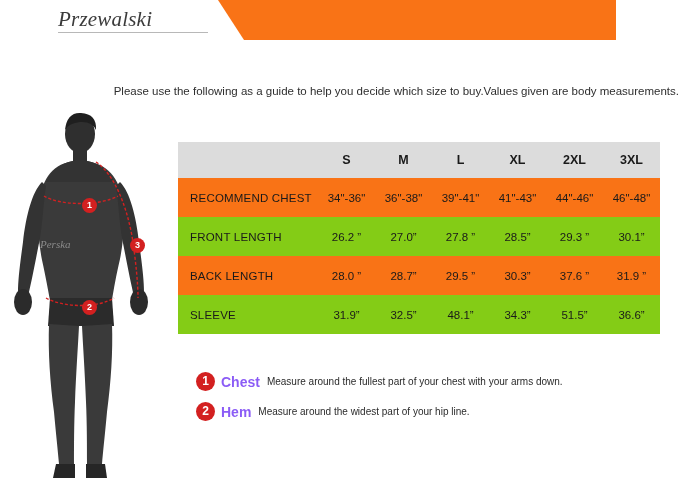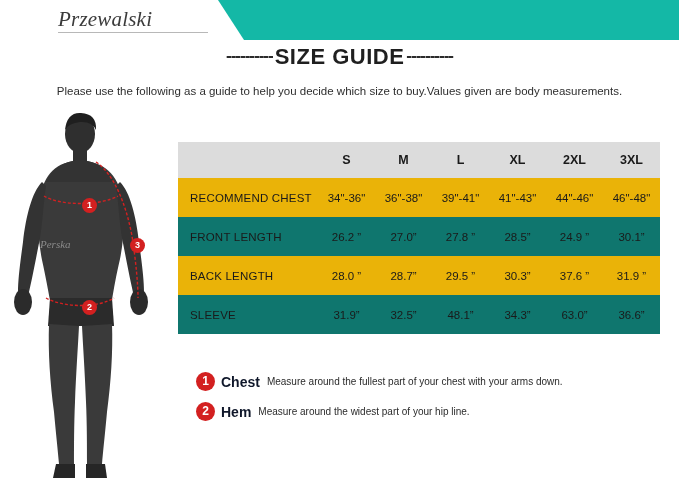--- a/index.html
+++ b/index.html
@@ -18,23 +18,23 @@
     width: 679px;
     height: 500px;
     background: #ffffff;
     overflow: hidden;
   }
 
   
   .topbar {
     position: absolute;
     left: 0; top: 0;
-    width: 679px;
+    width: 616px;
     height: 40px;
-    background: #14b8a6;
+    background: #f97316;
   }
   .brand-tab {
     position: absolute;
     left: 0; top: 0;
     width: 218px;
     height: 40px;
     background: #ffffff;
   }
   .brand-tab:after {
     content: "";
@@ -85,21 +85,21 @@
     color: #1f1f1f;
     letter-spacing: 0.5px;
     margin: 0 2px;
   }
 
   
   .intro {
     position: absolute;
     left: 0; top: 82px;
     width: 679px;
-    text-align: center;
+    text-align: right;
     font-size: 11.5px;
     color: #2e2e2e;
     line-height: 18px;
   }
 
   
   .figure-wrap {
     position: absolute;
     left: 8px; top: 112px;
     width: 180px;
@@ -132,22 +132,22 @@
   table.size-table td.rowhead {
     text-align: left;
     padding-left: 12px;
     letter-spacing: 0.2px;
   }
   table.size-table thead th {
     font-weight: bold;
     font-size: 12.5px;
     height: 36px;
   }
-  tr.shade td, tr.shade th { background: #0f766e; }
-  tr.plain td, tr.plain th { background: #eab308; }
+  tr.shade td, tr.shade th { background: #84cc16; }
+  tr.plain td, tr.plain th { background: #f97316; }
   thead tr { background: #dcdcdc; }
 
   
   .legend {
     position: absolute;
     left: 196px; top: 372px;
     width: 470px;
   }
   .legend-row {
     position: relative;
@@ -164,21 +164,21 @@
     font-size: 12px;
     font-weight: bold;
     line-height: 19px;
     text-align: center;
     vertical-align: middle;
     margin-right: 6px;
   }
   .legend-title {
     font-size: 14px;
     font-weight: bold;
-    color: #0f172a;
+    color: #8b5cf6;
     vertical-align: middle;
     margin-right: 7px;
   }
   .legend-desc {
     font-size: 10px;
     color: #2b2b2b;
     vertical-align: middle;
   }
 
   
@@ -200,23 +200,20 @@
 
 <div id="page">
 
   <div class="topbar">
     <div class="brand-tab">
       <div class="brand-name">Przewalski</div>
       <div class="brand-underline"></div>
     </div>
   </div>
 
-  <div class="title-row">
-    <span class="title-dash">----------</span><span class="title-text">SIZE GUIDE</span><span class="title-dash">----------</span>
-  </div>
 
   <div class="intro">
     <div>Please use the following as a guide to help you decide which size to buy.Values given are body measurements.</div>
   </div>
 
   <div class="figure-wrap">
     <svg width="180" height="375" viewBox="0 0 180 375">
 
       <ellipse cx="72" cy="22" rx="15" ry="19" fill="#2f2f2f"></ellipse>
       <path d="M57 18 q2 -18 16 -17 q16 1 15 17 q-4 -9 -16 -8 q-11 1 -15 8 z" fill="#1f1f1f"></path>
@@ -273,39 +270,39 @@
           <td>41"-43"</td>
           <td>44"-46"</td>
           <td>46"-48"</td>
         </tr>
         <tr class="shade">
           <td class="rowhead">FRONT LENGTH</td>
           <td>26.2 ”</td>
           <td>27.0”</td>
           <td>27.8 ”</td>
           <td>28.5”</td>
-          <td>24.9 ”</td>
+          <td>29.3 ”</td>
           <td>30.1”</td>
         </tr>
         <tr class="plain">
           <td class="rowhead">BACK LENGTH</td>
           <td>28.0 ”</td>
           <td>28.7”</td>
           <td>29.5 ”</td>
           <td>30.3”</td>
           <td>37.6 ”</td>
           <td>31.9 ”</td>
         </tr>
         <tr class="shade">
           <td class="rowhead">SLEEVE</td>
           <td>31.9”</td>
           <td>32.5”</td>
           <td>48.1”</td>
           <td>34.3”</td>
-          <td>63.0”</td>
+          <td>51.5”</td>
           <td>36.6”</td>
         </tr>
       </tbody>
     </table>
   </div>
 
   <div class="legend">
     <div class="legend-row">
       <span class="legend-badge">1</span><span class="legend-title">Chest</span><span class="legend-desc">Measure around the fullest part of your chest with your arms down.</span>
     </div>

